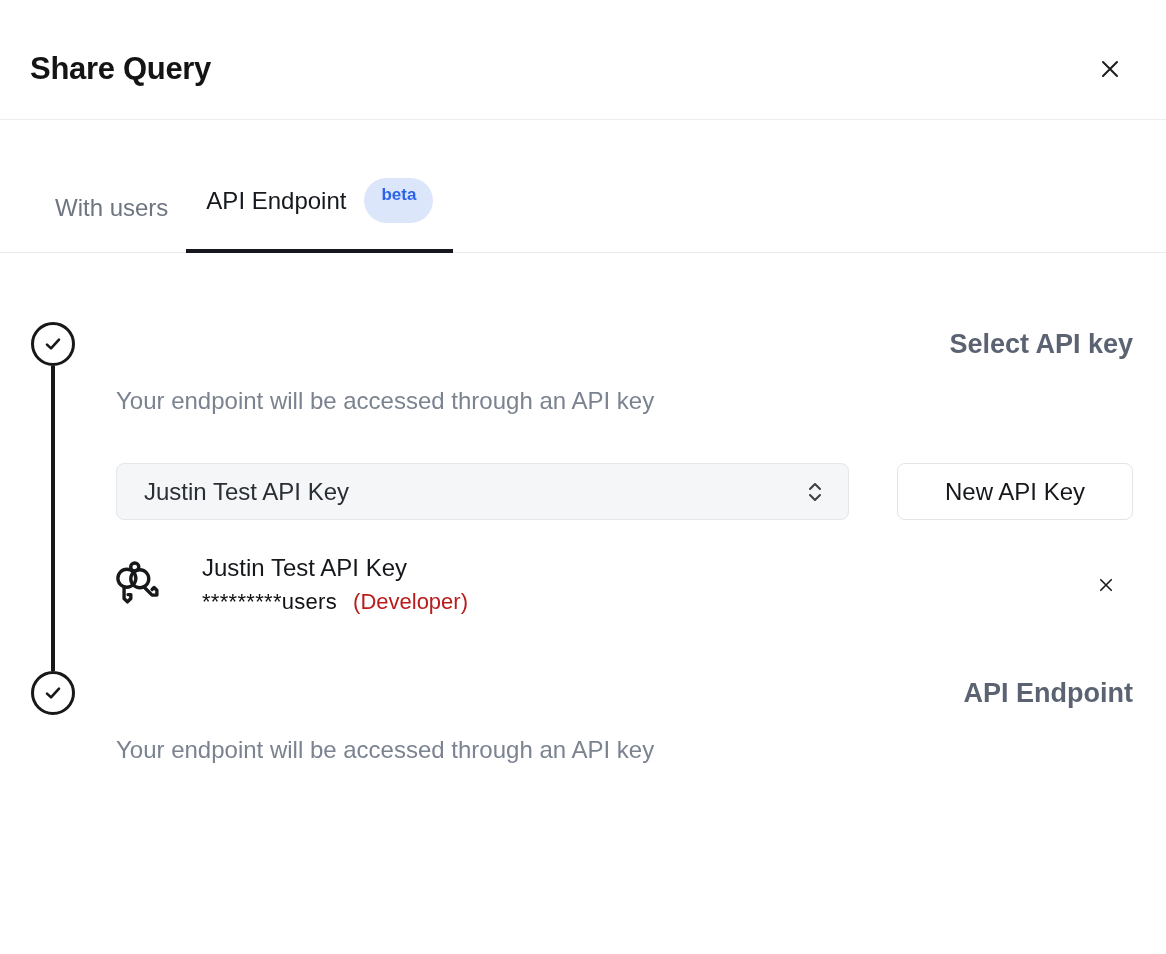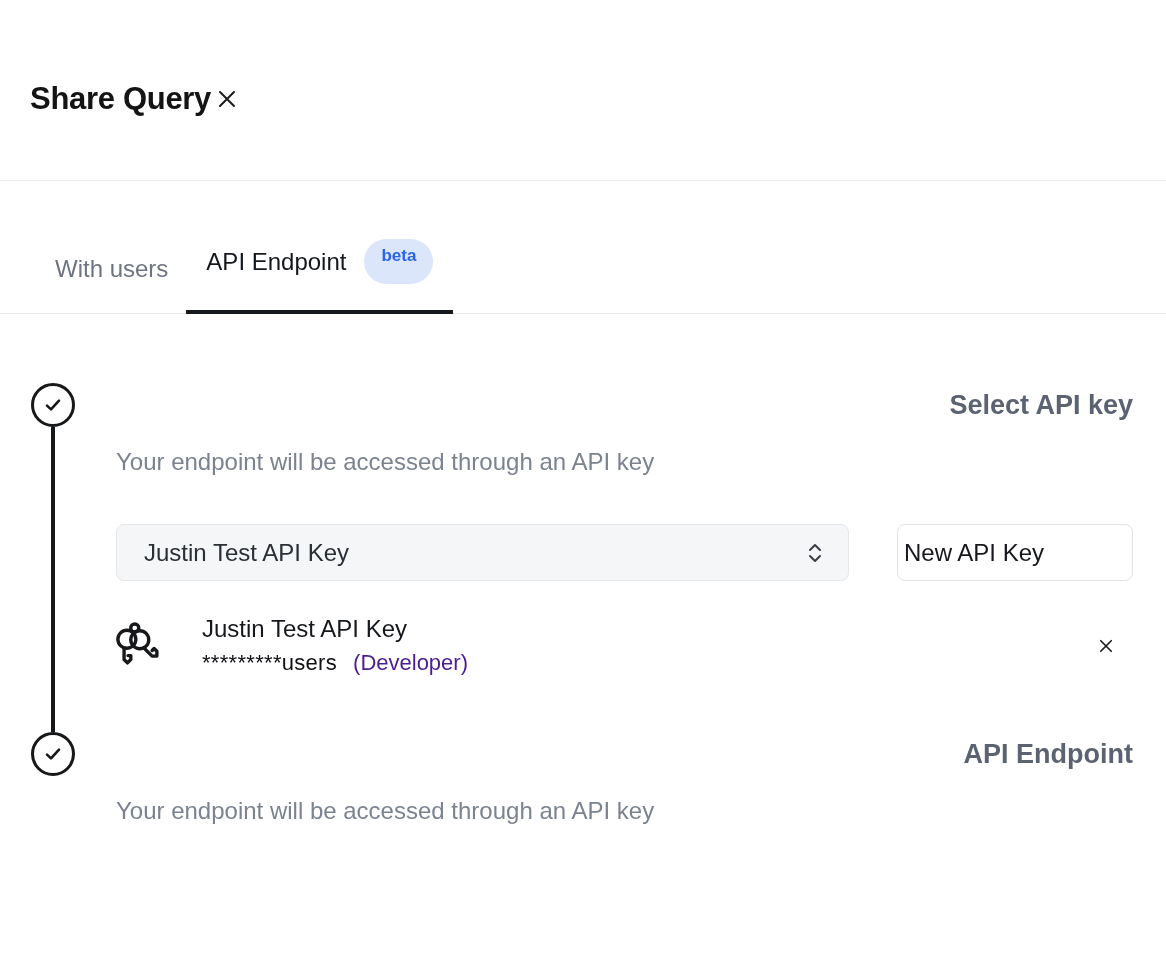--- a/index.html
+++ b/index.html
@@ -4,22 +4,22 @@
 <style>
   html,body { margin:0; padding:0; background:#fff; }
   .modal {
     width:1166px; height:954px; background:#ffffff; box-sizing:border-box;
     font-family:"Liberation Sans", sans-serif; color:#17181a; overflow:hidden;
     position:relative;
   }
 
   
   .modal-header {
-    height:181px; box-sizing:border-box; border-bottom:1px solid #ececee;
-    display:flex; align-items:center; justify-content:flex-start;
+    height:120px; box-sizing:border-box; border-bottom:1px solid #ececee;
+    display:flex; align-items:center; justify-content:space-between;
     padding:18px 40px 0 30px;
   }
   .modal-title { font-size:31px; font-weight:700; letter-spacing:-0.3px; color:#141414; }
   .icon-btn {
     background:none; border:none; padding:4px; cursor:pointer;
     display:flex; align-items:center; justify-content:center;
   }
 
   
   .tab-bar {
@@ -60,29 +60,29 @@
     height:57px; box-sizing:border-box; background:#f5f6f8;
     border:1px solid #e4e6ea; border-radius:8px;
     display:flex; align-items:center; justify-content:space-between;
     padding:0 22px 0 27px; font-size:24px; color:#2a2e35; cursor:pointer;
     flex:1; min-width:0;
   }
   .btn-secondary {
     width:236px; height:57px; box-sizing:border-box; flex-shrink:0;
     background:#fff; border:1px solid #e2e4e8; border-radius:8px;
     font-size:24px; color:#16181c; cursor:pointer; font-family:inherit;
-    display:flex; align-items:center; justify-content:flex-start;
+    display:flex; align-items:center; justify-content:center;
   }
 
   .key-row { display:flex; align-items:center; margin:34px 0 0 2px; }
   .key-info { margin-left:38px; }
   .key-name { font-size:24px; color:#15181c; line-height:28px; }
   .key-sub { display:flex; align-items:baseline; gap:16px; margin-top:7px; }
   .key-masked { font-size:22px; color:#101114; letter-spacing:0.3px; }
-  .key-role { font-size:22px; color:#4c1d95; }
+  .key-role { font-size:22px; color:#b91c1c; }
   .key-remove { margin-left:auto; margin-right:14px; }
 
   .step1-content { padding-bottom:56px; }
 
   .format-row { display:flex; align-items:center; margin:60px 0 0 8px; }
   .format-label { font-size:21px; font-weight:600; color:#5b6372; margin-right:28px; flex-shrink:0; }
 </style>
 </head>
 <body>
 

